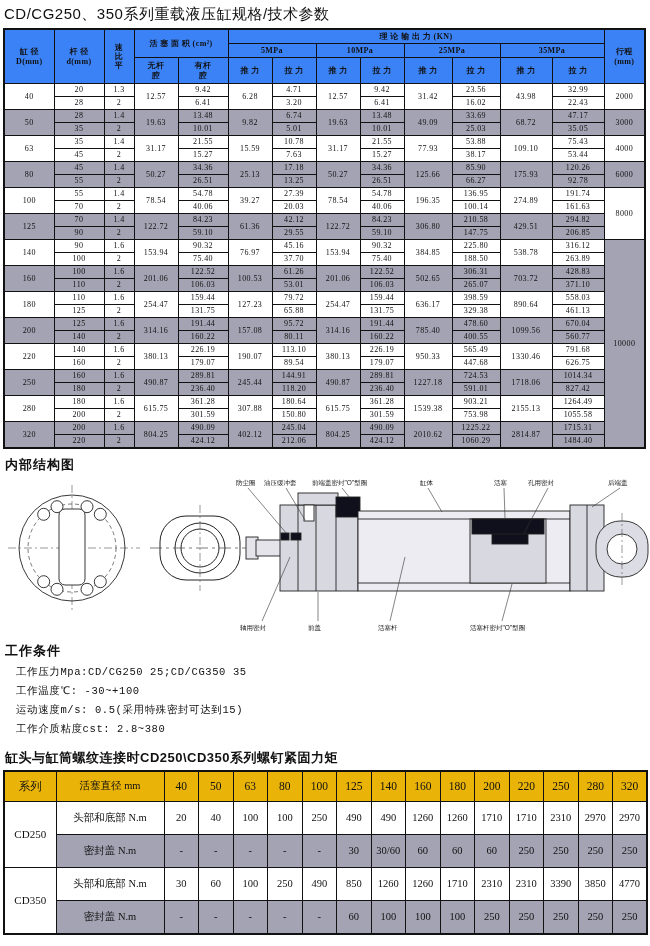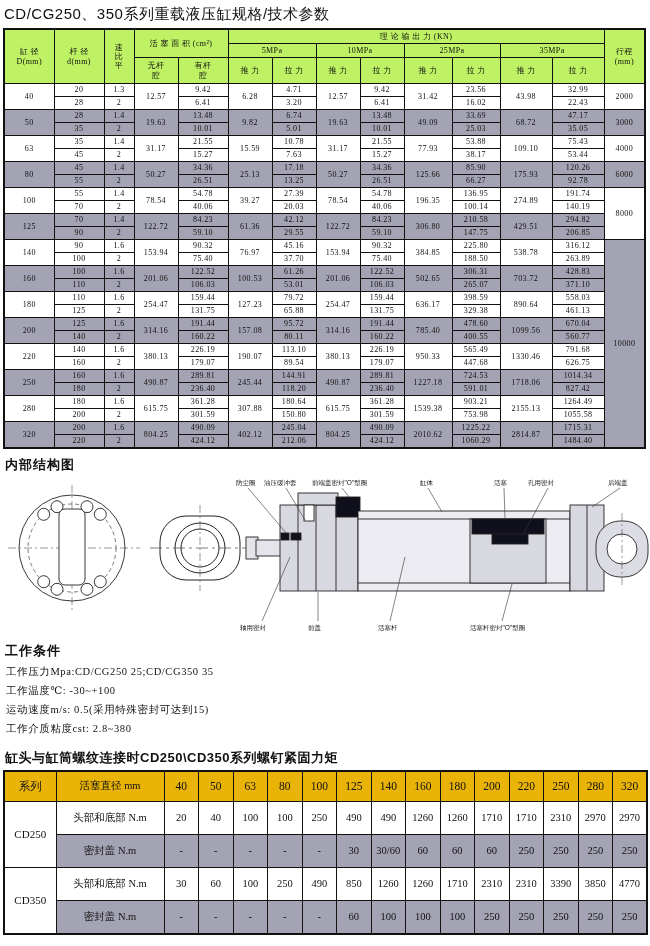--- a/index.html
+++ b/index.html
@@ -16,21 +16,21 @@
   
   table.main{
     border-collapse:collapse;table-layout:fixed;
     margin-left:3px;width:643px;border:2px solid #111;
   }
   table.main th,table.main td{
     border:1px solid #111;text-align:center;vertical-align:middle;
     padding:0;font-size:8px;line-height:1.15;letter-spacing:.4px;
   }
   table.main thead th{
-    background:#bef264;font-weight:normal;white-space:pre-line;
+    background:#3b82f6;font-weight:bold;white-space:pre-line;
   }
   table.main thead tr.hr1 th{height:13px;}
   table.main thead tr.hr2 th{height:13px;}
   table.main thead tr.hr3 th{height:25px;}
   table.main tbody td{height:12px;background:#fff;}
   table.main tbody tr.shade td{background:#a3a3b3;}
   table.main tbody td.stroke-light{background:#fff;}
   table.main tbody td.stroke-shade{background:#a3a3b3;}
   
   .section-h{
@@ -38,21 +38,21 @@
     font-weight:bold;font-size:13px;letter-spacing:1px;
     margin:7px 0 1px 5px;
   }
   
   .diagram-wrap{width:650px;height:160px;position:relative;}
   .diagram-wrap svg text{
     font-family:"Liberation Sans","DejaVu Sans",sans-serif;
     font-size:6.5px;fill:#111;
   }
   
-  .wc-lines{margin:3px 0 0 6px;}
+  .wc-lines{margin:3px 0 0 16px;font-family:Liberation Mono, monospace;}
   .wc-line{font-size:10.5px;letter-spacing:.6px;line-height:1.8;}
   
   .torque-h{
     font-family:"Liberation Sans","DejaVu Sans",sans-serif;
     font-weight:bold;font-size:13px;letter-spacing:.5px;
     margin:10px 0 3px 5px;
   }
   table.torque{
     border-collapse:collapse;table-layout:fixed;
     margin-left:3px;width:644px;border:2px solid #111;
@@ -241,21 +241,21 @@
         <td>191.74</td>
         <td rowspan="4" class="stroke-light">8000</td>
       </tr>
       <tr>
         <td>70</td>
         <td>2</td>
         <td>40.06</td>
         <td>20.03</td>
         <td>40.06</td>
         <td>100.14</td>
-        <td>140.19</td>
+        <td>161.63</td>
       </tr>
       <tr class="shade">
         <td rowspan="2">125</td>
         <td>70</td>
         <td>1.4</td>
         <td rowspan="2">122.72</td>
         <td>84.23</td>
         <td rowspan="2">61.36</td>
         <td>42.12</td>
         <td rowspan="2">122.72</td>

